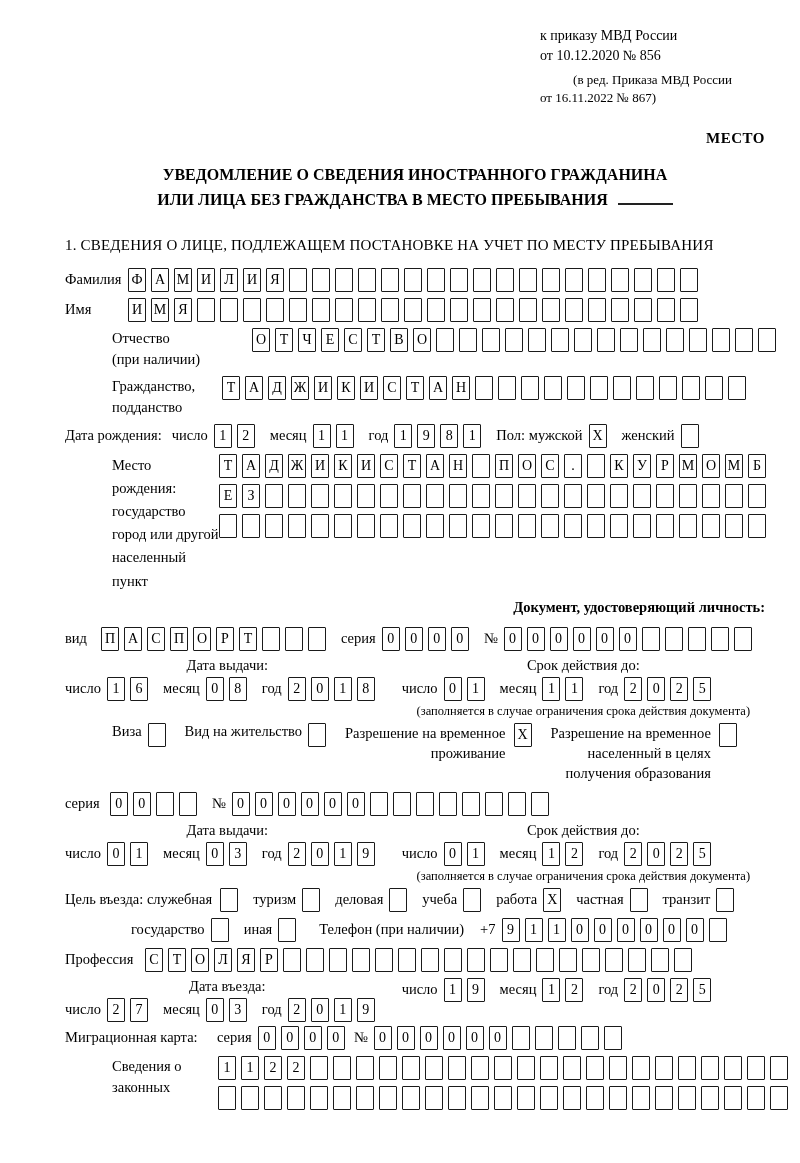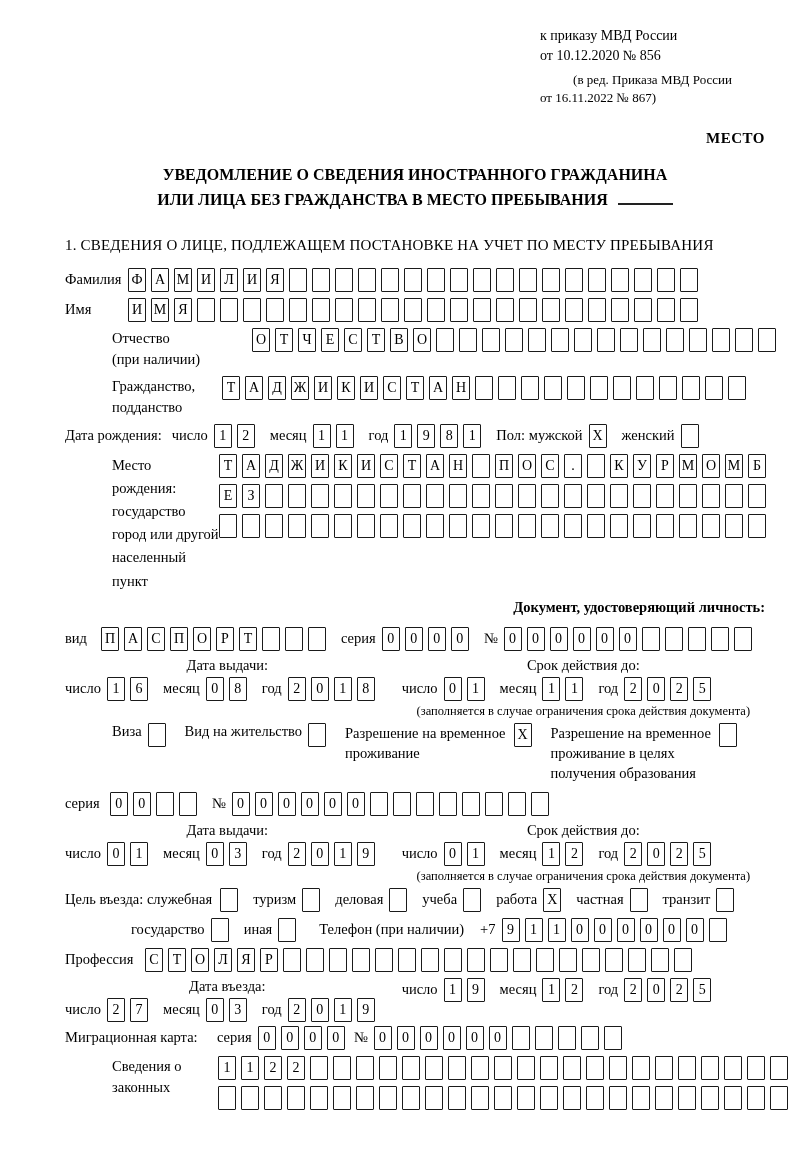--- a/index.html
+++ b/index.html
@@ -55,21 +55,21 @@
   .dhead{font-size:14.5px;text-align:center;margin-bottom:3px;}
   .drow{display:flex;align-items:center;}
   .drow .sublabel{margin:0 6px 0 0;}
   .drow .cells{margin-right:10px;}
   .dnote{font-size:12.5px;text-align:center;margin-top:3px;}
 
   .plain-text{font-size:14.5px;line-height:1.8;}
 
   
   .permit-row{margin-top:4px;margin-bottom:8px;}
-  .multi{font-size:14.5px;text-align:left;line-height:1.4;flex:none;font-family:Liberation Serif, serif;}
+  .multi{font-size:14.5px;text-align:right;line-height:1.4;flex:none;font-family:Liberation Serif, serif;}
   .ml14{margin-left:14px;}
   .ml8{margin-left:8px;}
 
   .indent{margin-left:66px;}
   .phone-label{margin-left:18px;}
 </style>
 </head>
 <body>
 
 <div class="page">
@@ -434,21 +434,21 @@
       </div>
     <div class="multi ml14">
       <div>Разрешение на временное</div>
       <div>проживание</div>
     </div>
     <div class="cells ml8">
         <span class="cell">X</span>
       </div>
     <div class="multi ml14">
       <div>Разрешение на временное</div>
-      <div>проживание в целях</div>
+      <div>населенный в целях</div>
       <div>получения образования</div>
     </div>
     <div class="cells ml8">
         <span class="cell"></span>
       </div>
   </div>
 
   <div class="frow">
     <span class="flabel">серия</span>
     <div class="cells" style="margin-left:10px;">

